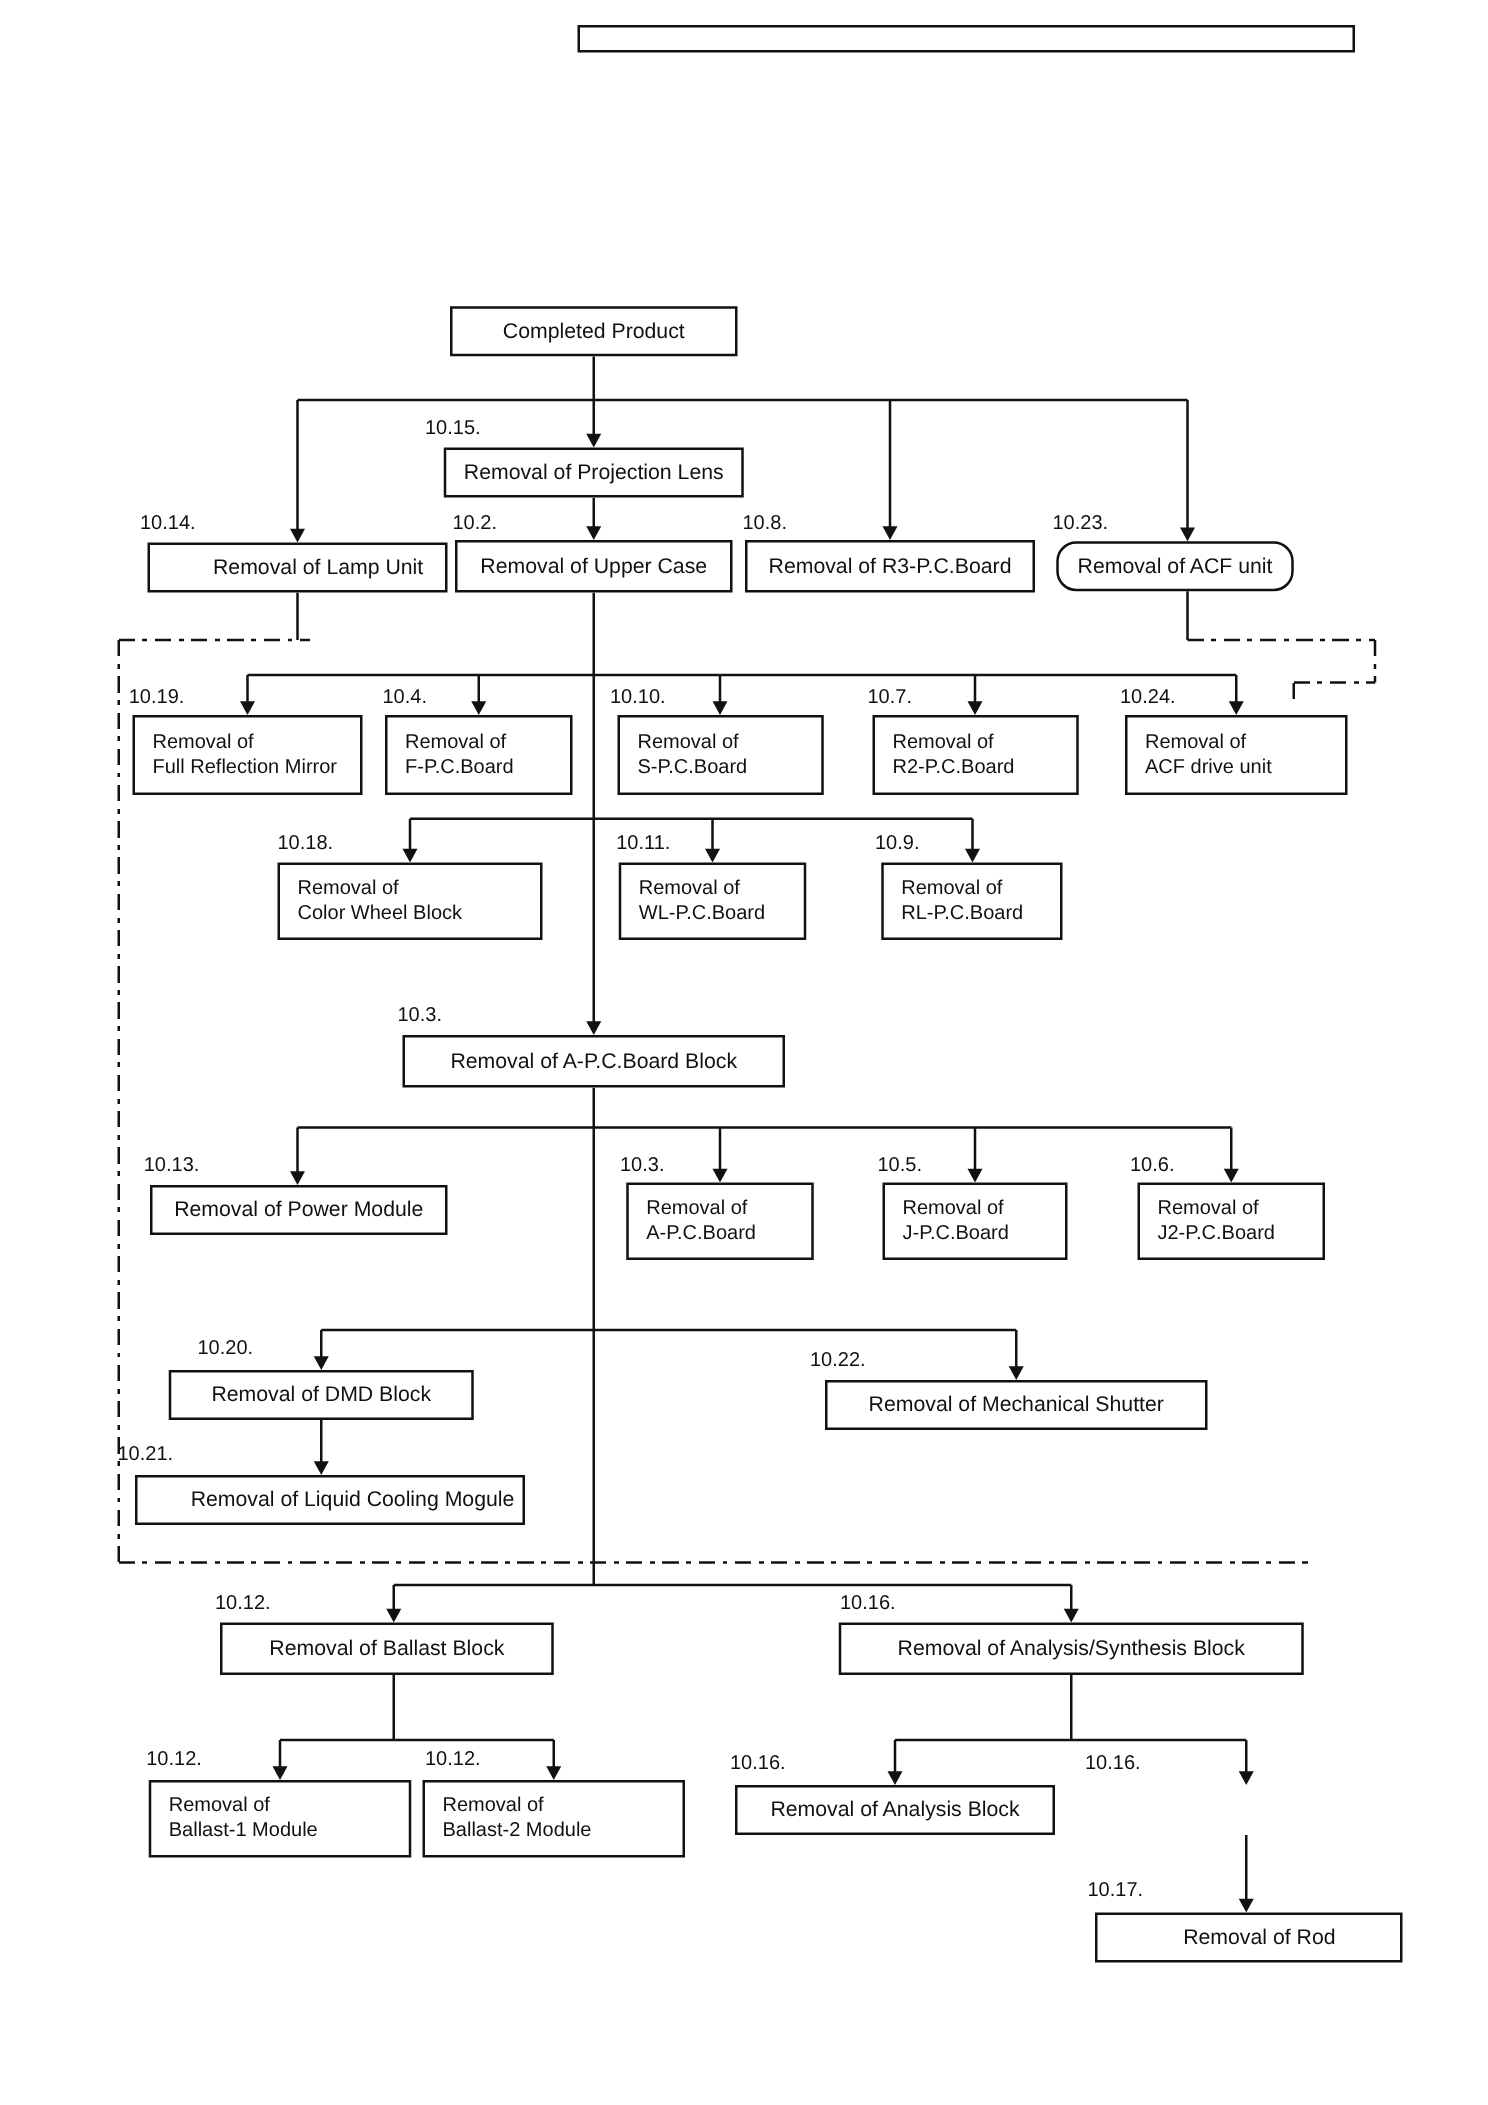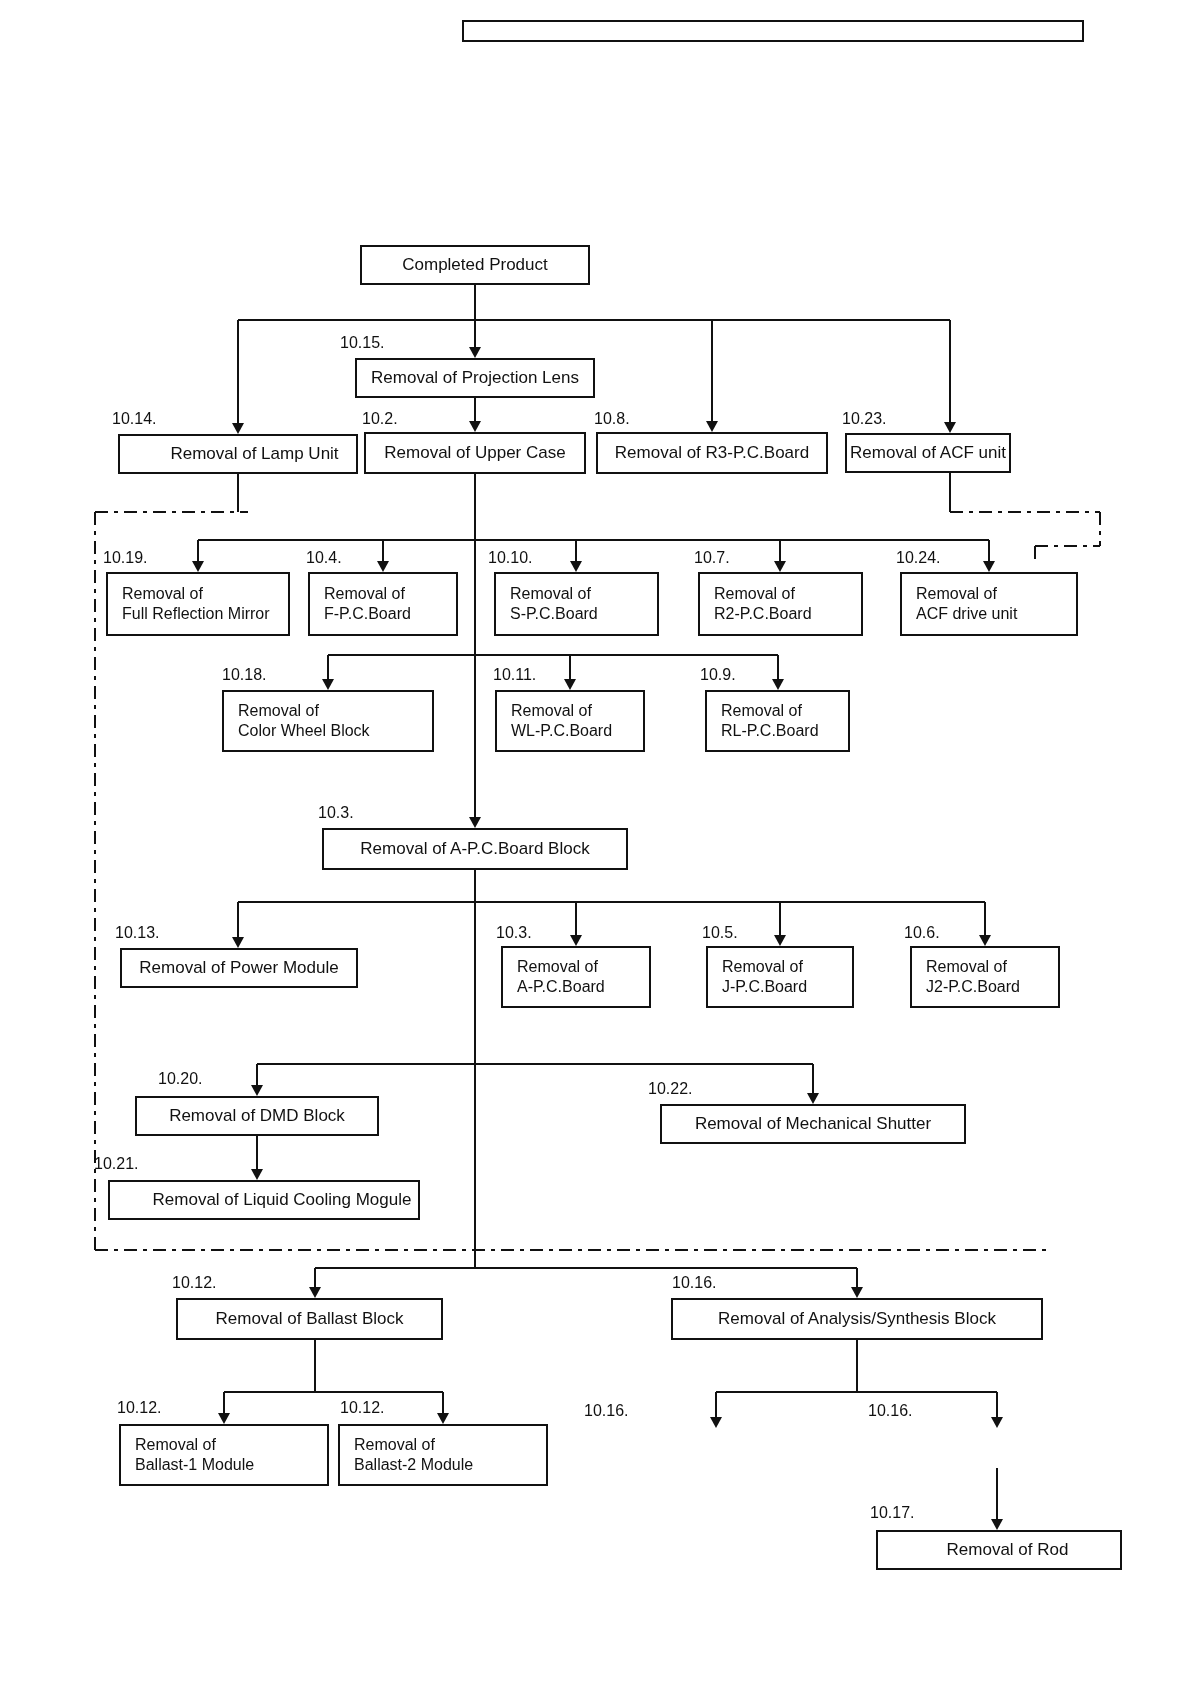--- a/index.html
+++ b/index.html
@@ -116,21 +116,21 @@
     </div>
     <div class="seclabel" style="left: 112px; top: 410px;">10.14.</div>
     <div class="node center" style="left: 364px; top: 432px; width: 222px; height: 42px;">
       <span>Removal of Upper Case</span>
     </div>
     <div class="seclabel" style="left: 362px; top: 410px;">10.2.</div>
     <div class="node center" style="left: 596px; top: 432px; width: 232px; height: 42px;">
       <span>Removal of R3-P.C.Board</span>
     </div>
     <div class="seclabel" style="left: 594px; top: 410px;">10.8.</div>
-    <div class="node center" style="left: 845px; top: 433px; width: 166px; height: 40px;">
+    <div class="node center" style="left: 845px; top: 433px; width: 190px; height: 40px; border-radius: 16px;">
       <span>Removal of ACF unit</span>
     </div>
     <div class="seclabel" style="left: 842px; top: 410px;">10.23.</div>
     <div class="node left" style="left: 106px; top: 572px; width: 184px; height: 64px;">
       <span>Removal of</span>
       <span>Full Reflection Mirror</span>
     </div>
     <div class="seclabel" style="left: 103px; top: 549px;">10.19.</div>
     <div class="node left" style="left: 308px; top: 572px; width: 150px; height: 64px;">
       <span>Removal of</span>
@@ -213,19 +213,22 @@
     <div class="node left" style="left: 119px; top: 1424px; width: 210px; height: 62px;">
       <span>Removal of</span>
       <span>Ballast-1 Module</span>
     </div>
     <div class="seclabel" style="left: 117px; top: 1399px;">10.12.</div>
     <div class="node left" style="left: 338px; top: 1424px; width: 210px; height: 62px;">
       <span>Removal of</span>
       <span>Ballast-2 Module</span>
     </div>
     <div class="seclabel" style="left: 340px; top: 1399px;">10.12.</div>
+    <div class="node center" style="left: 588px; top: 1428px; width: 256px; height: 40px;">
+      <span>Removal of Analysis Block</span>
+    </div>
     <div class="seclabel" style="left: 584px; top: 1402px;">10.16.</div>
     <div class="seclabel" style="left: 868px; top: 1402px;">10.16.</div>
     <div class="node center" style="left: 876px; top: 1530px; width: 246px; height: 40px; padding-left: 17px;">
       <span>Removal of Rod</span>
     </div>
     <div class="seclabel" style="left: 870px; top: 1504px;">10.17.</div>
   </div>
 
 </body></html>

